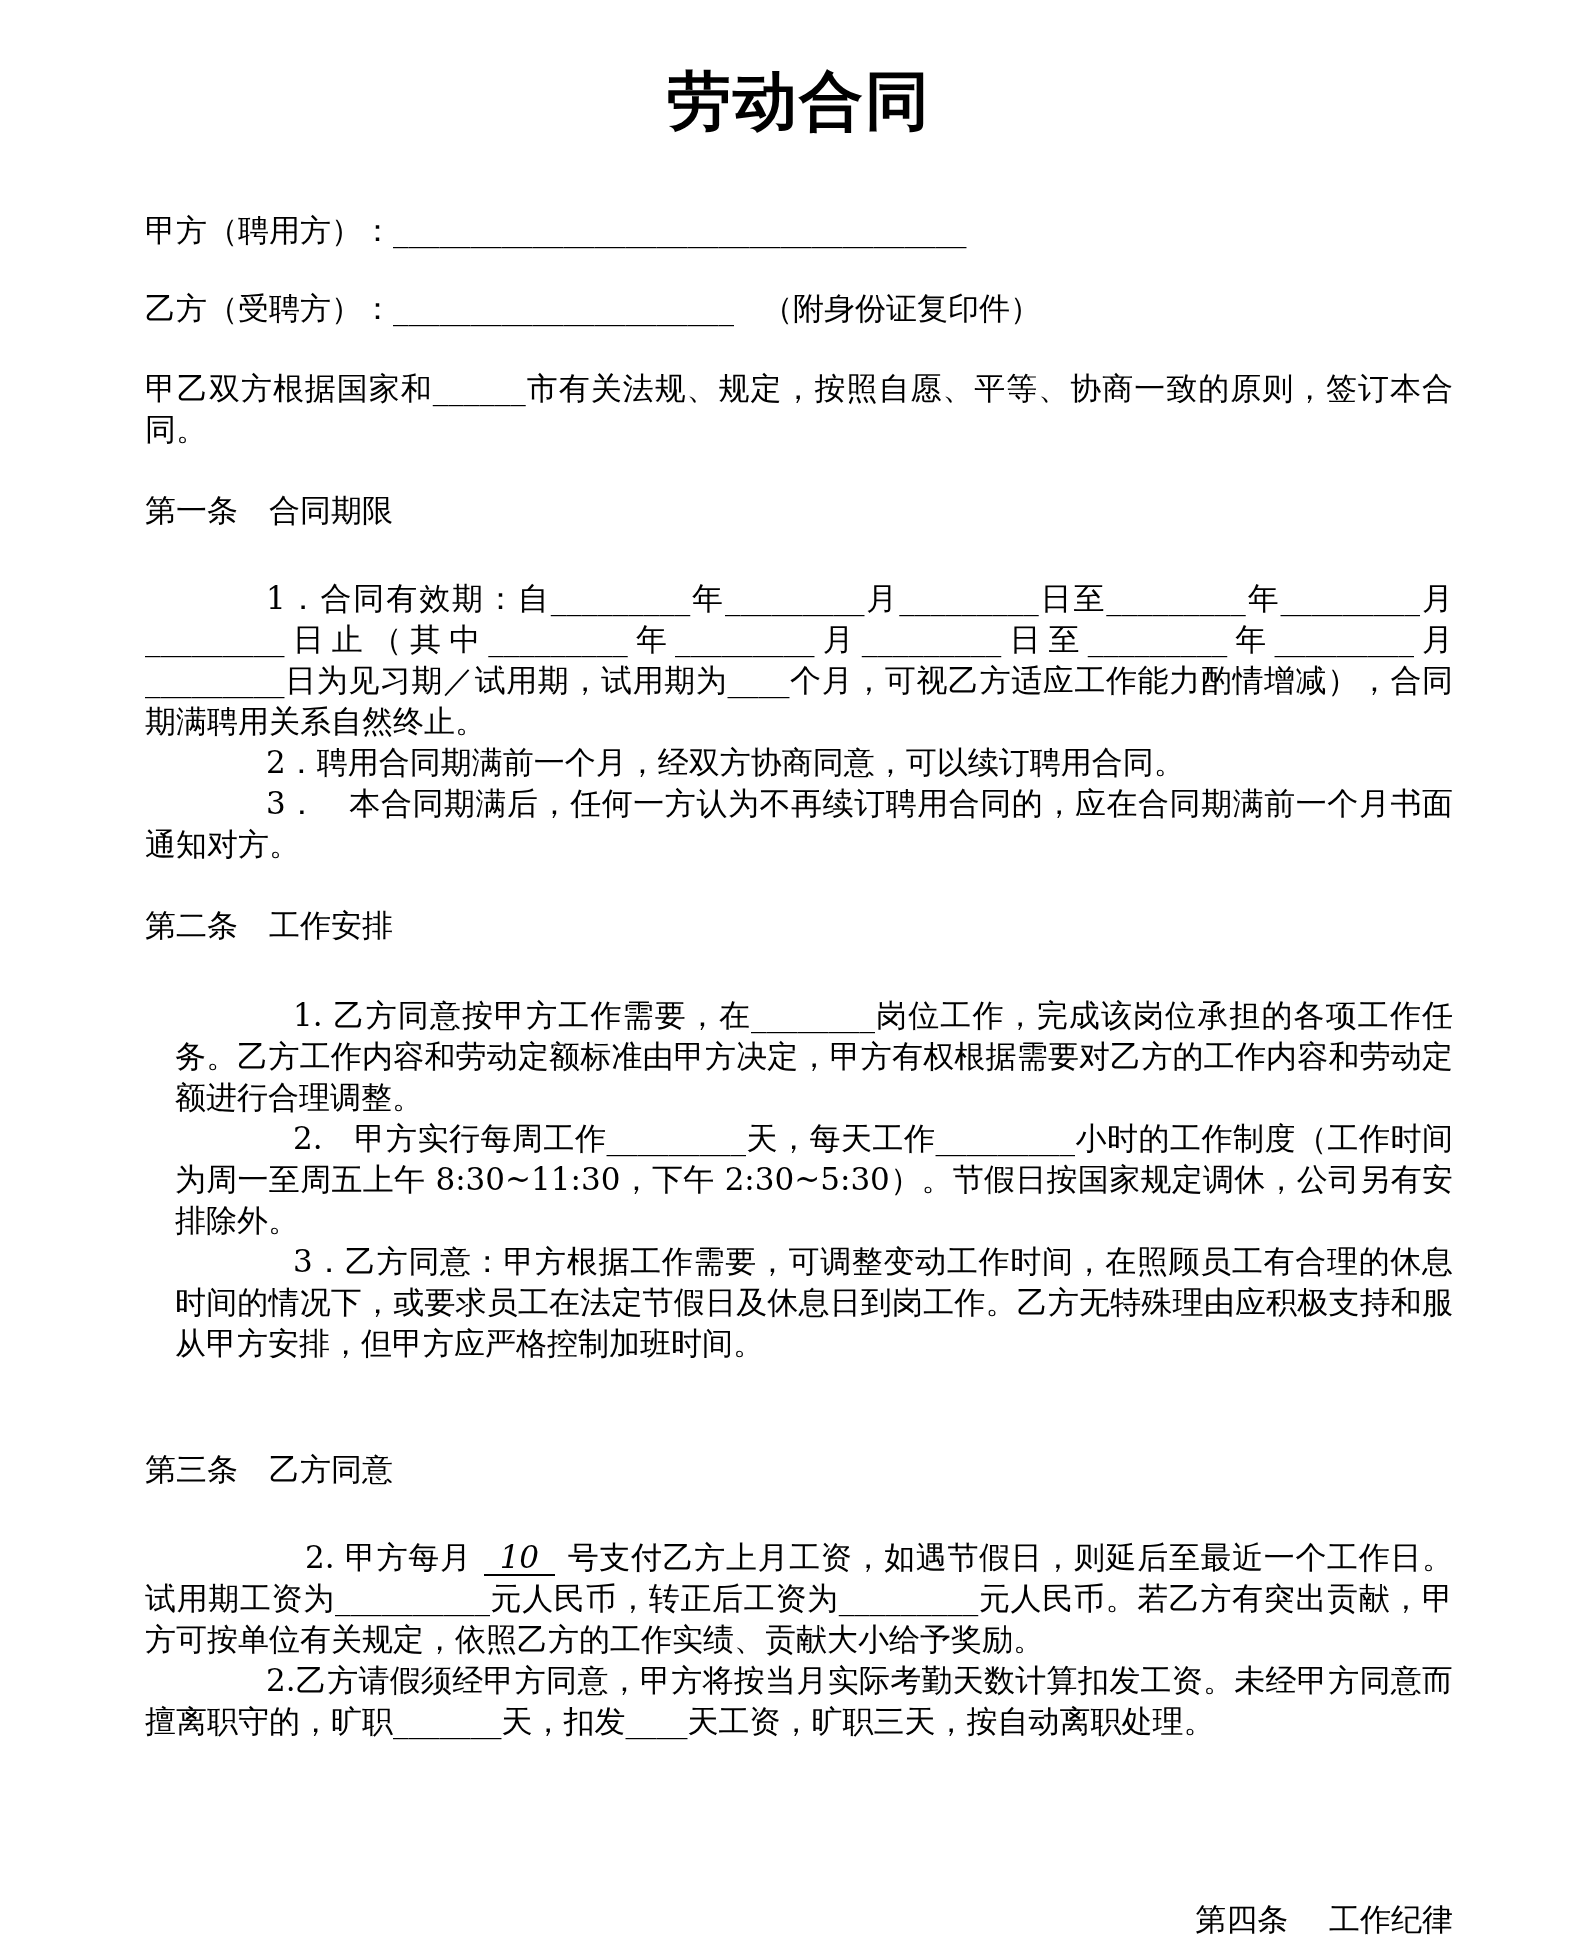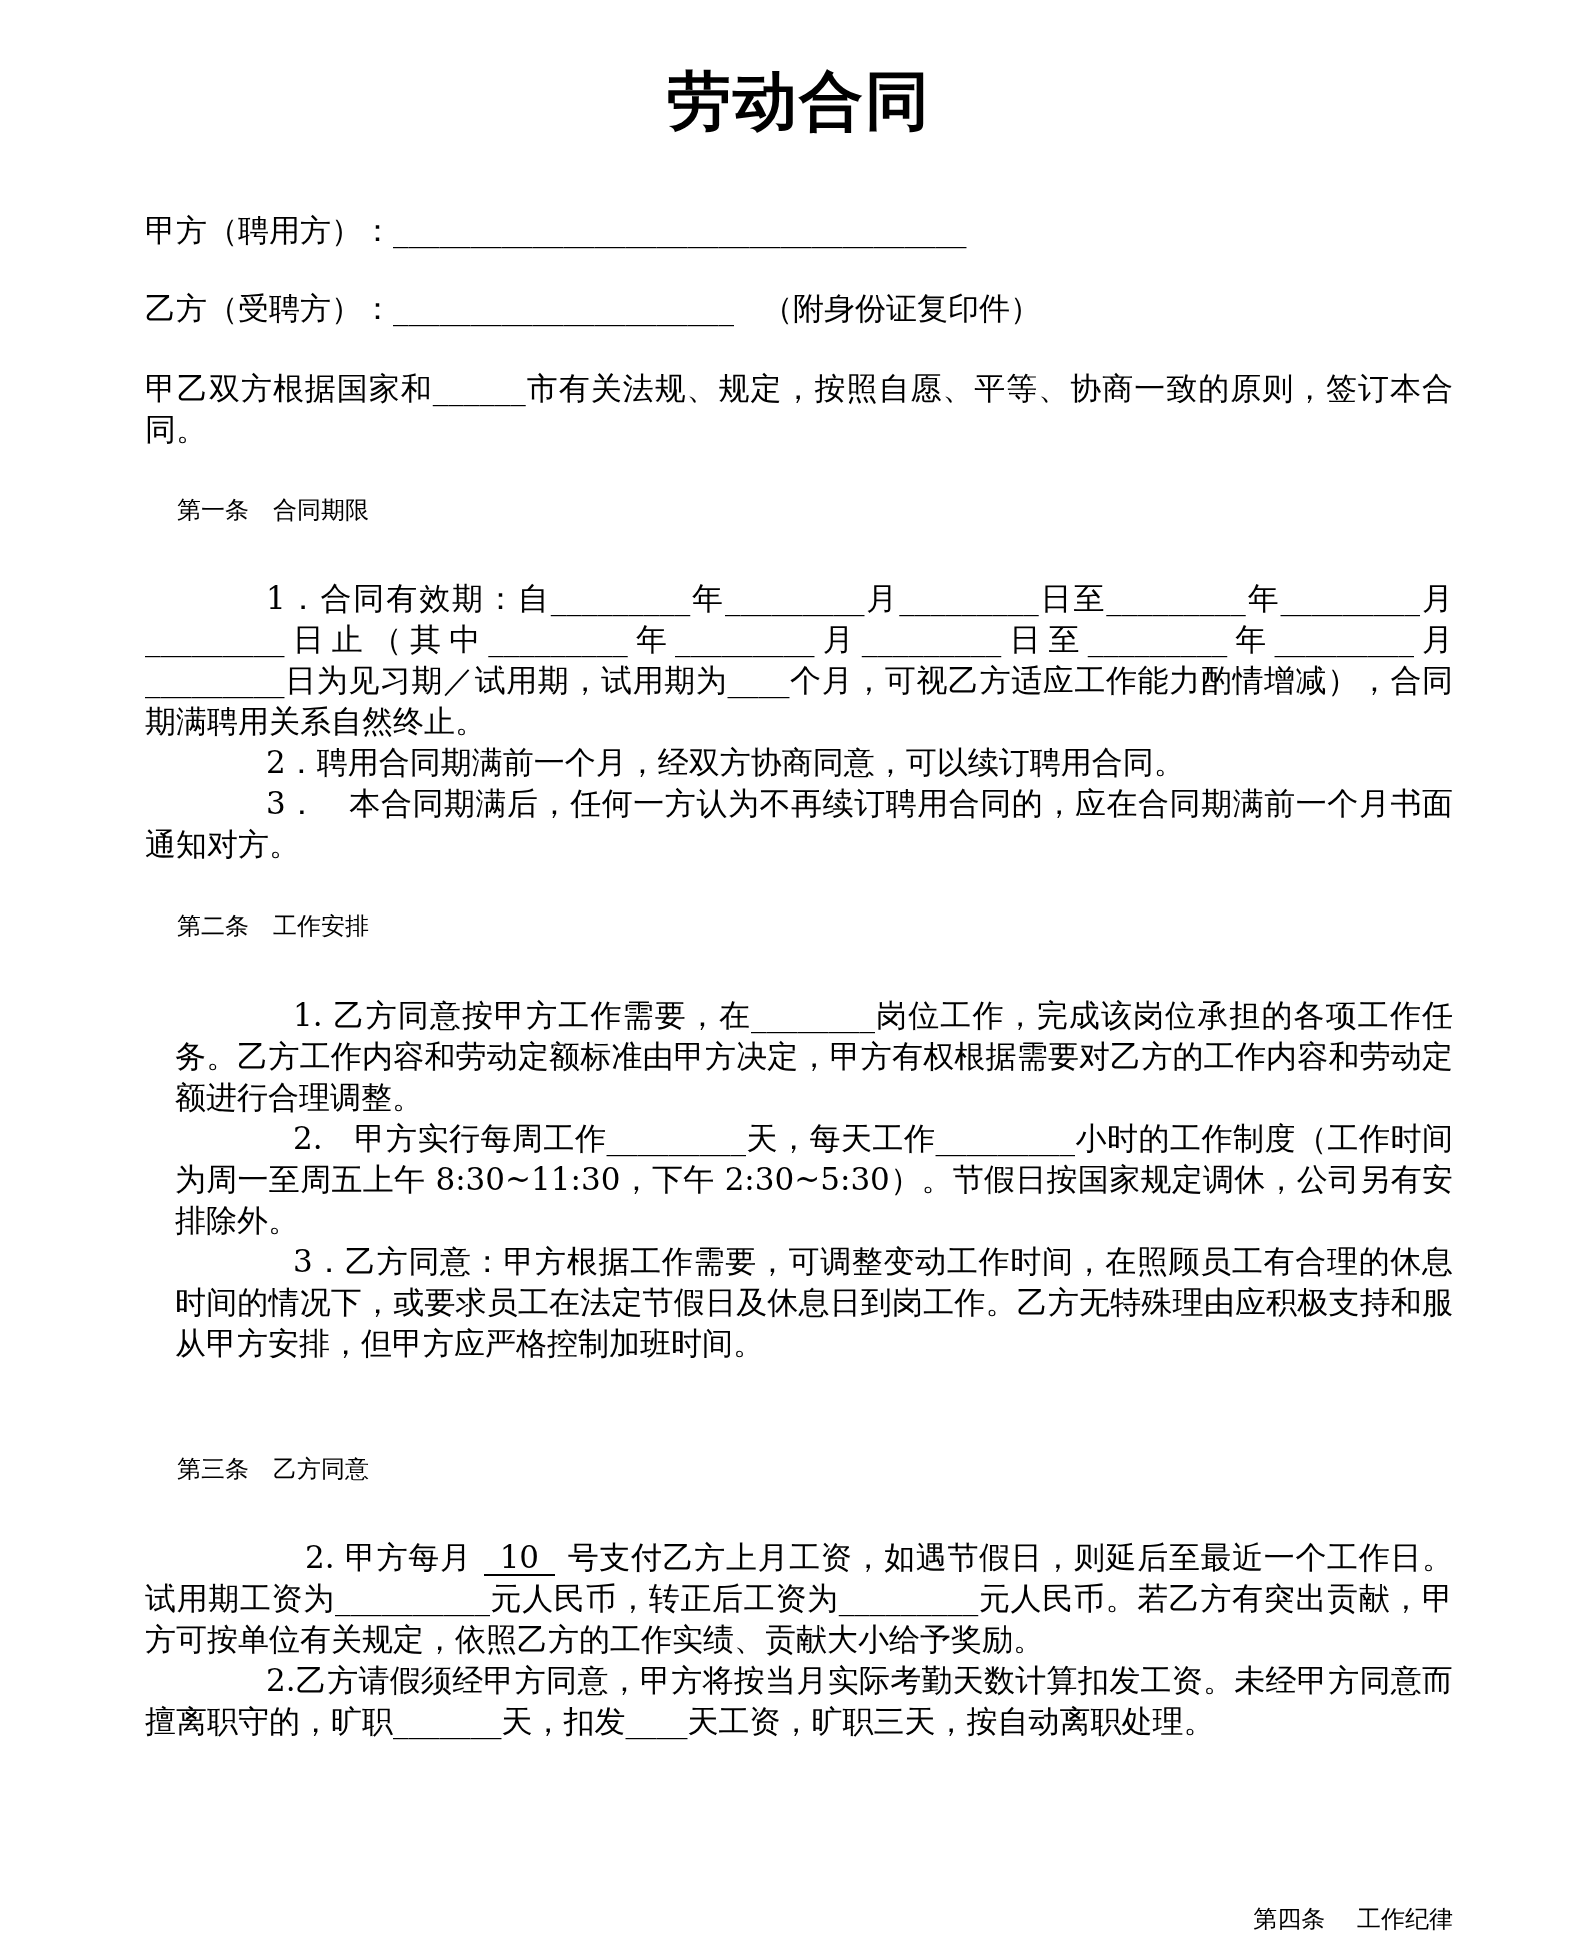--- a/index.html
+++ b/index.html
@@ -22,21 +22,21 @@
   }
   .title {
     margin: 0;
     font-size: 64px;
     line-height: 70px;
     font-weight: bold;
     text-align: center;
     letter-spacing: 2px;
   }
   p, h2 { margin: 0; font-weight: normal; }
-  h2 { font-size: 24px; margin-left: 32px; }
+  h2 { font-size: 31px; }
 
   .party-a { margin-top: 74px; }
   .party-b { margin-top: 37px; }
   .intro   { margin-top: 39px; text-align: justify; }
 
   .h1m { margin-top: 40px; }
   .h2m { margin-top: 42px; font-family: Liberation Mono, monospace; }
   .h3m { margin-top: 85px; }
   .h4m { margin-top: 157px; text-align: right; }
 
@@ -51,20 +51,21 @@
   .blank { white-space: nowrap; }
   .gap { margin-left: 28px; }
 
   .fill-value {
     display: inline-block;
     text-indent: 0;
     border-bottom: 2px solid #000;
     padding: 0 16px;
     margin: 0 12px;
     line-height: 34px;
+    font-style: italic;
   }
 </style>
 </head>
 <body>
 
 <div class="page">
 
   <h1 class="title">劳动合同</h1>
 
   <p class="party-a"><span>甲方（聘用方）：</span><span class="blank">_____________________________________</span></p>

